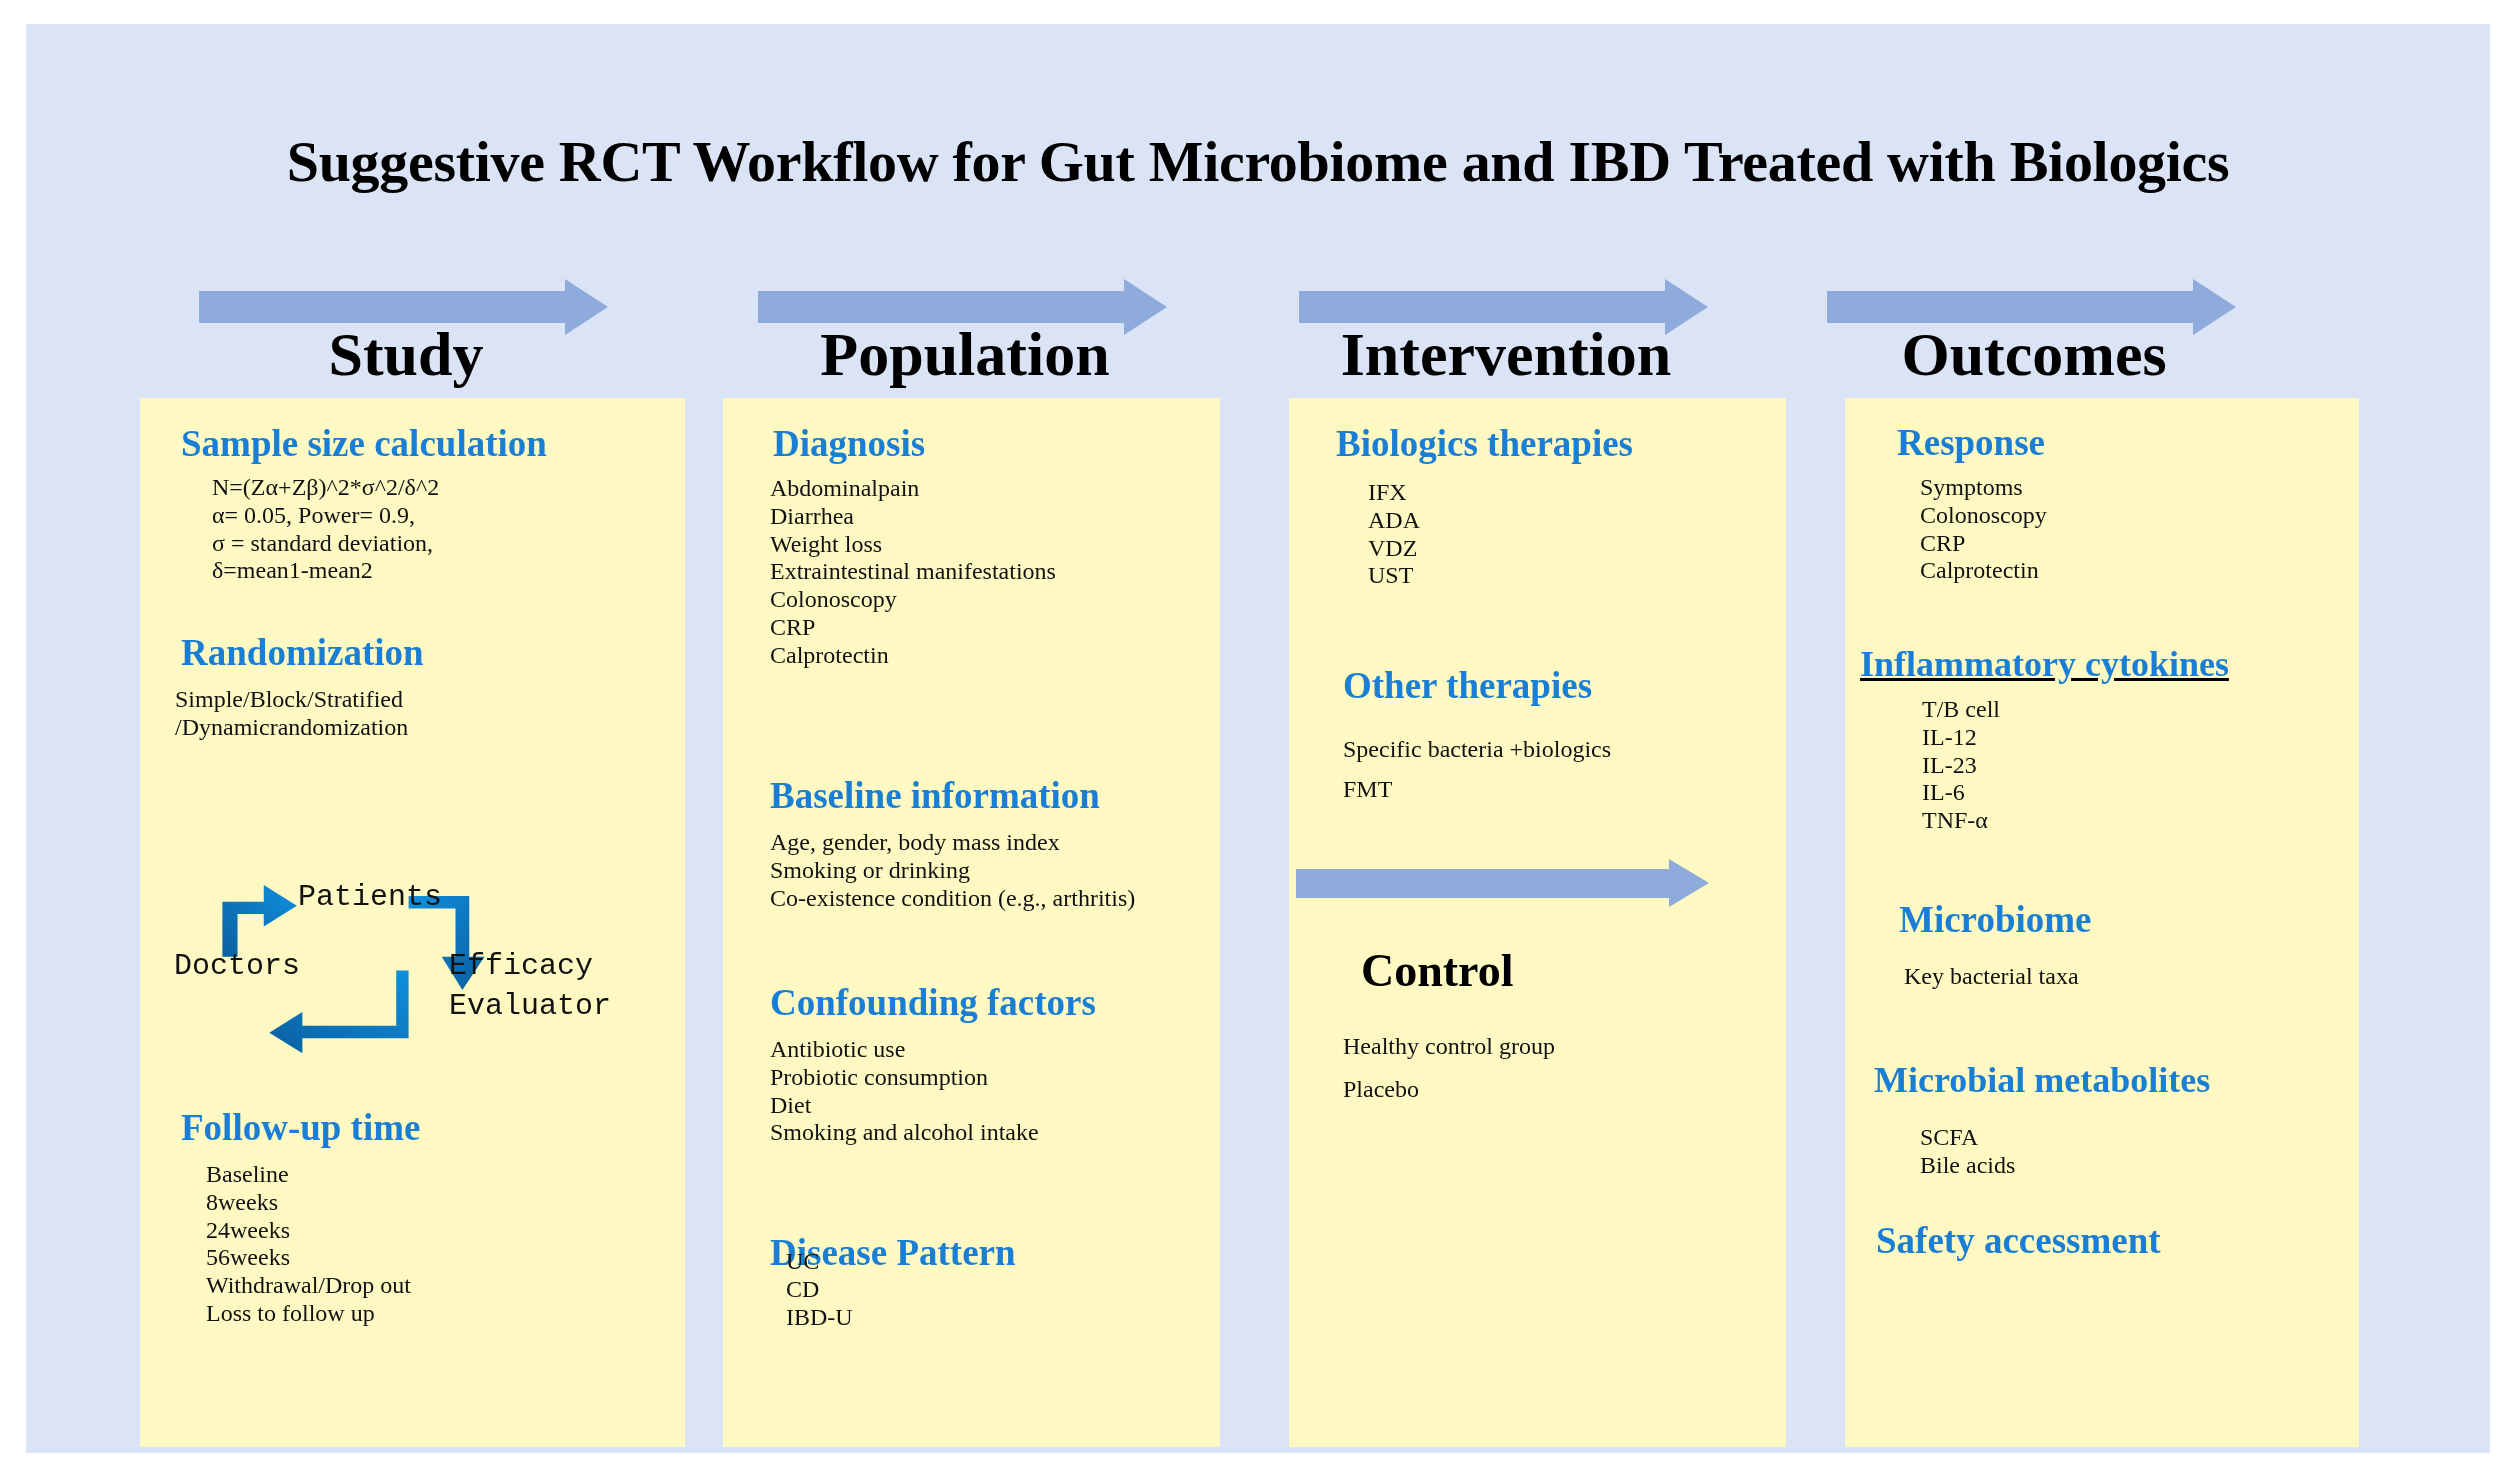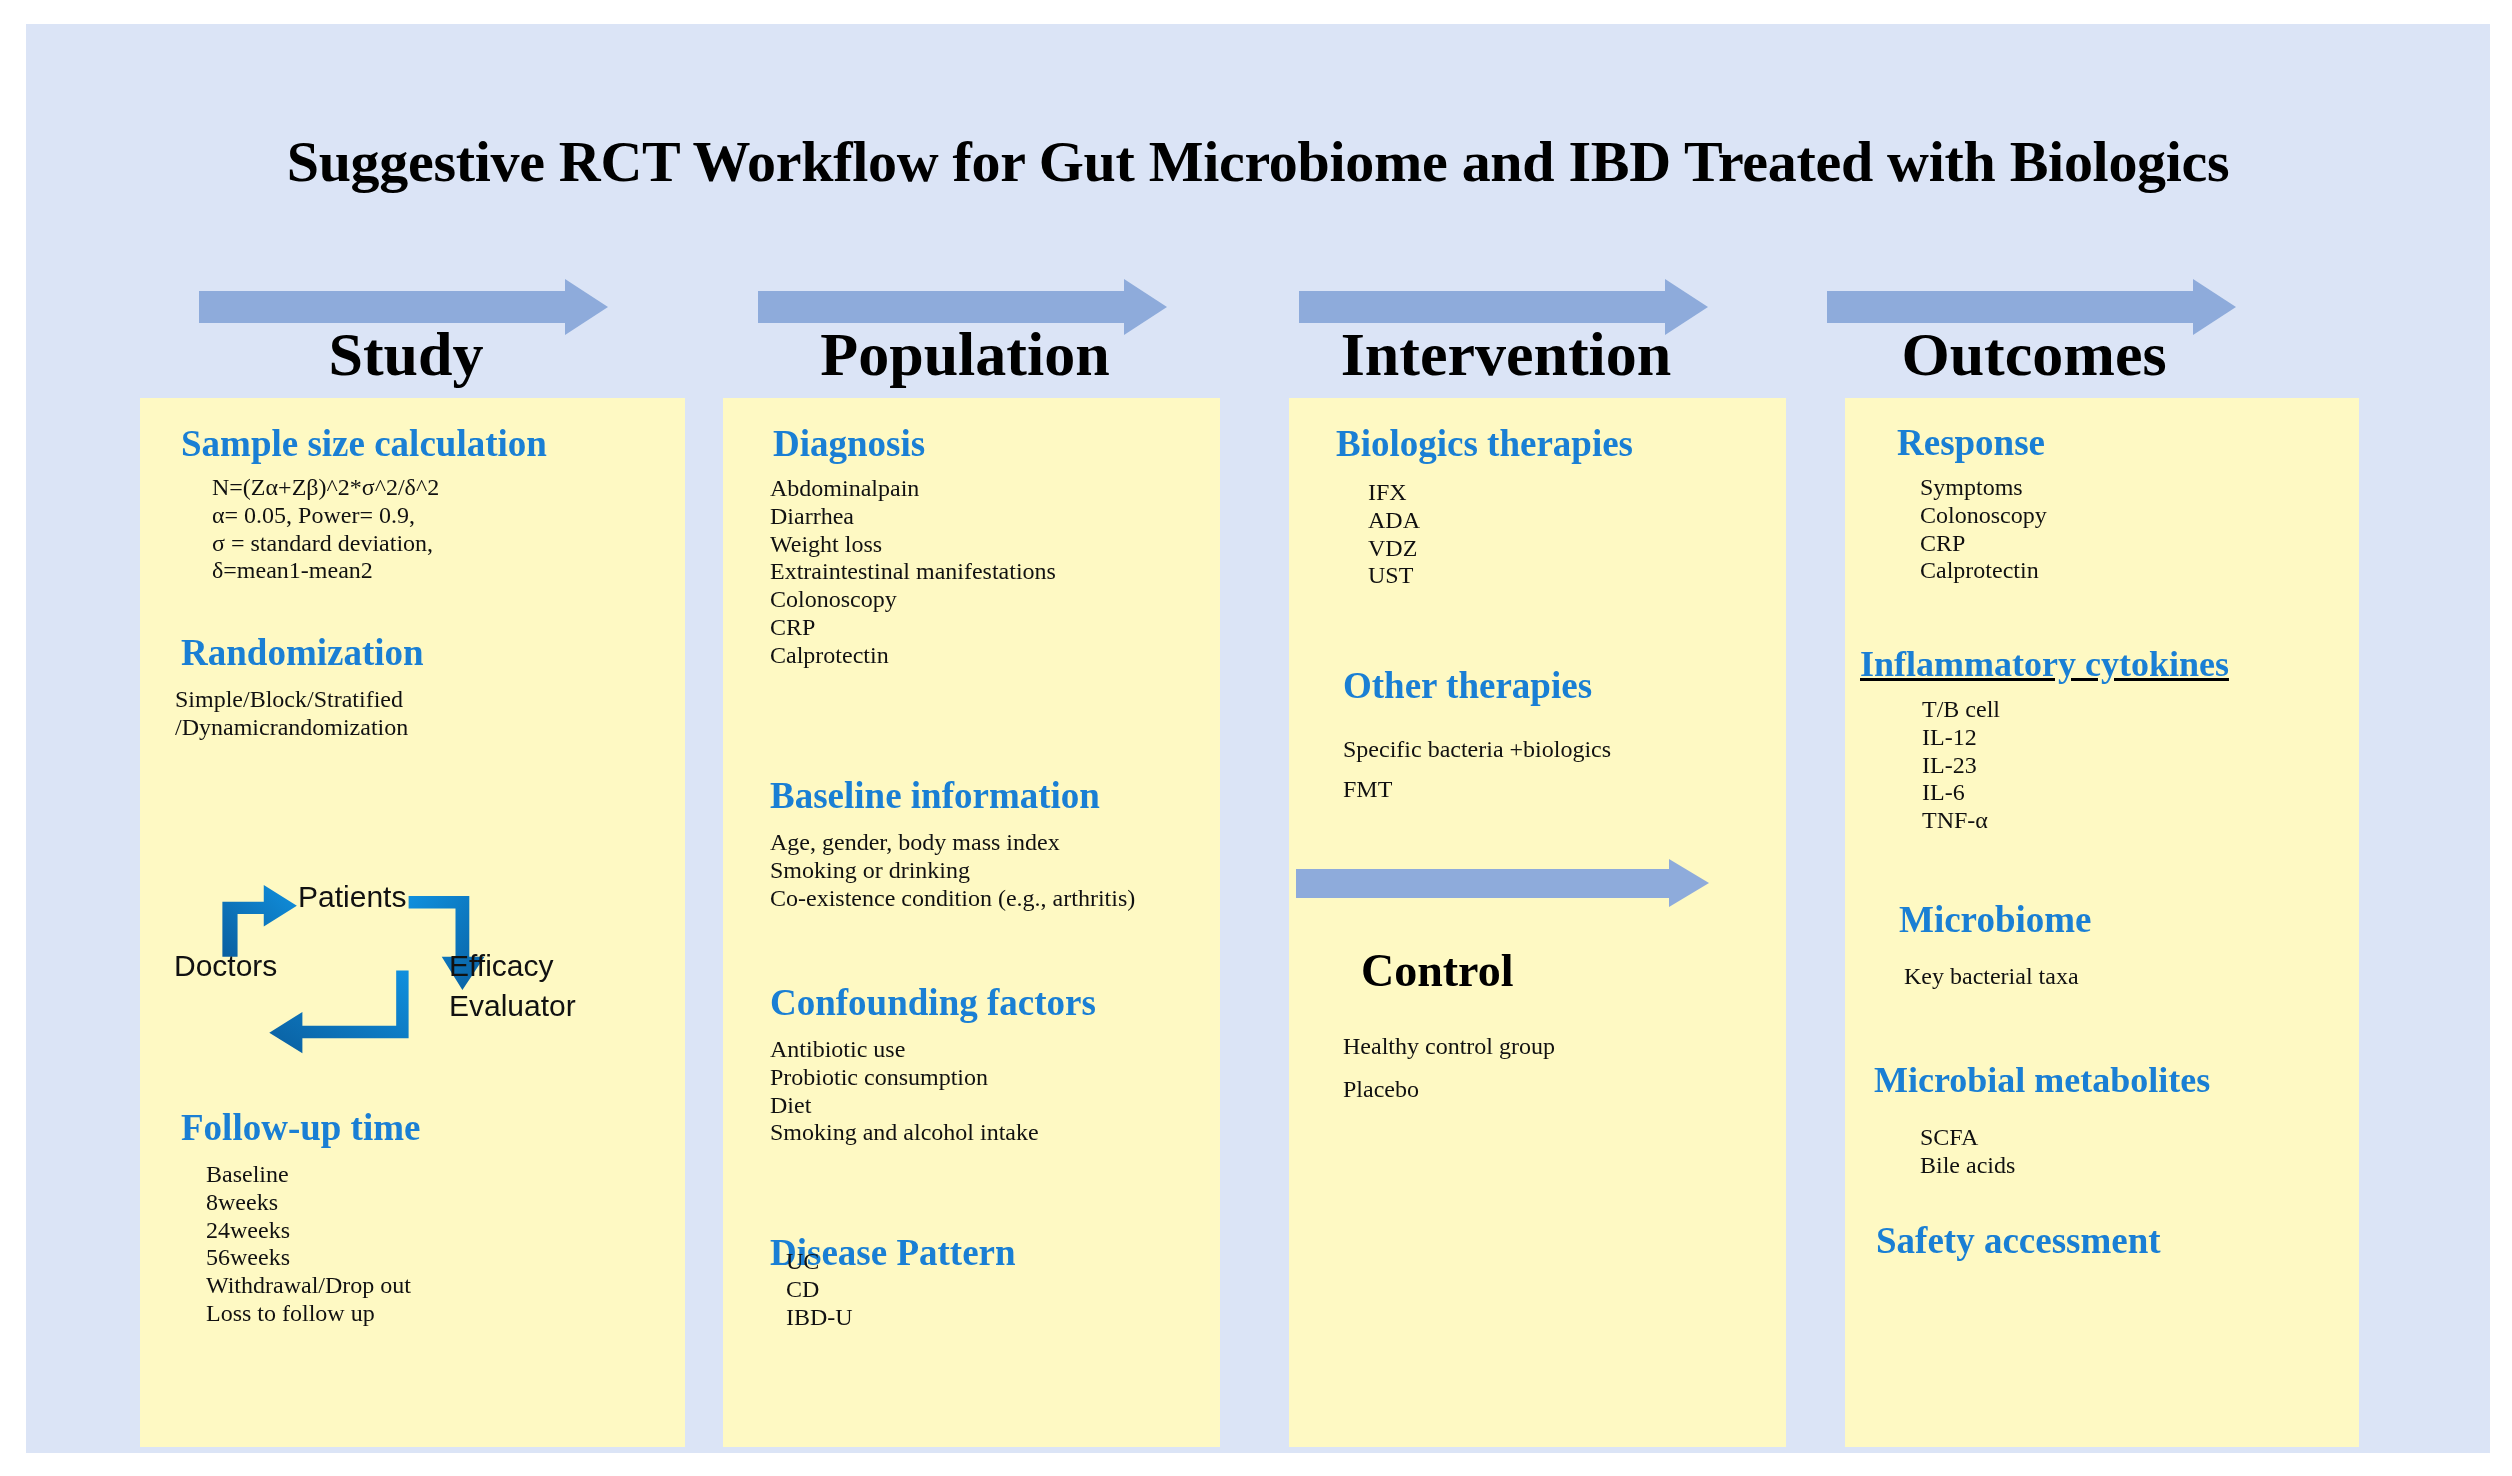--- a/index.html
+++ b/index.html
@@ -68,21 +68,21 @@
     line-height:1.16;
     white-space:nowrap;
   }
   .li.wrap{white-space:normal;}
   .blk{position:absolute;}
 
   
   .cyc{position:absolute;}
   .cyc-label{
     position:absolute;
-    font-family:Liberation Sans, sans-serif;
+    font-family:Liberation Mono, monospace;
     font-size:30px;color:#111;white-space:nowrap;text-align:center;
   }
   .cyc svg{position:absolute;left:0;top:0;}
 
   .ctrl-arrow-wrap{position:absolute;height:48px;}
   .ctrl-bar{position:absolute;left:0;top:9.7px;height:29px;background:#8eabdb;}
   .ctrl-head{
     position:absolute;top:0;width:0;height:0;
     border-top:24px solid transparent;
     border-bottom:24px solid transparent;

